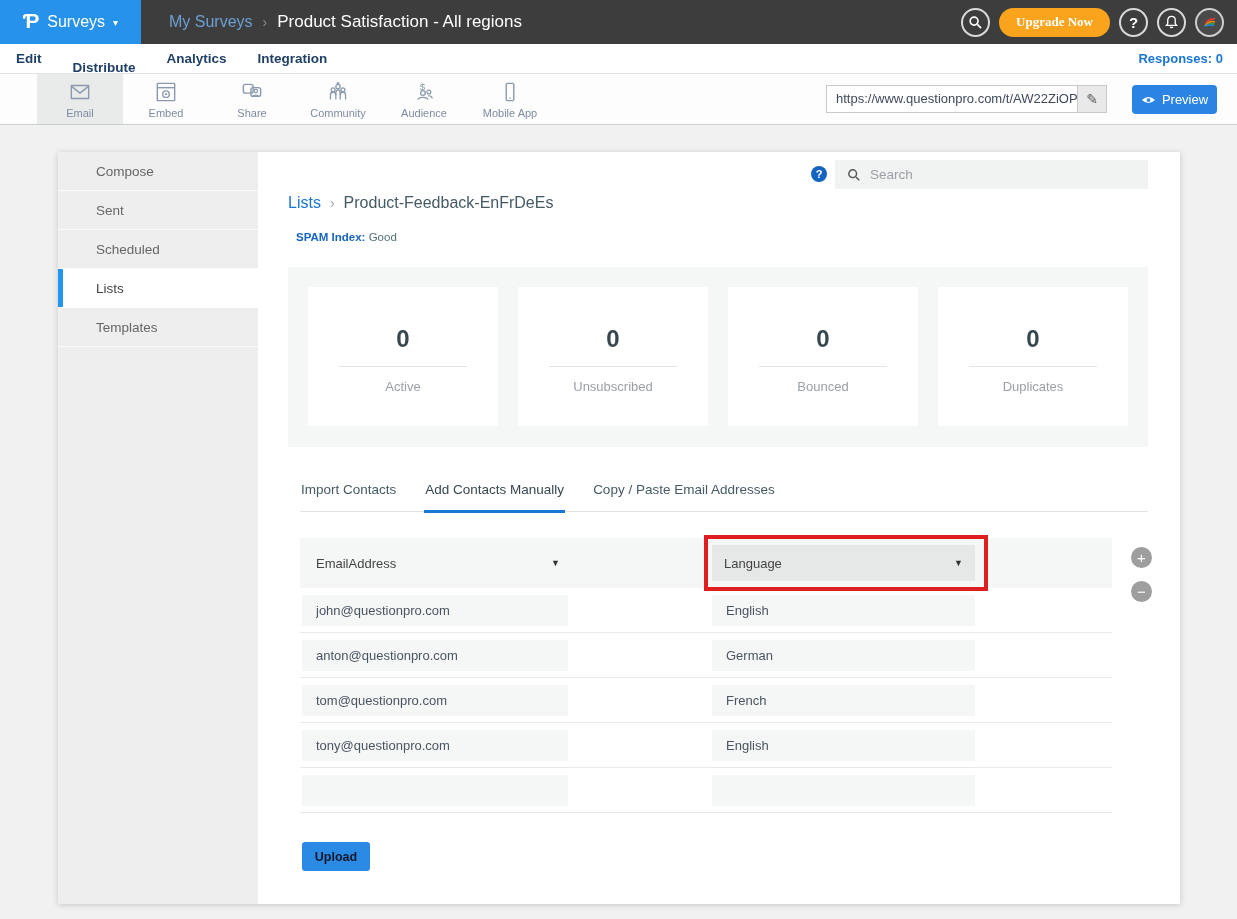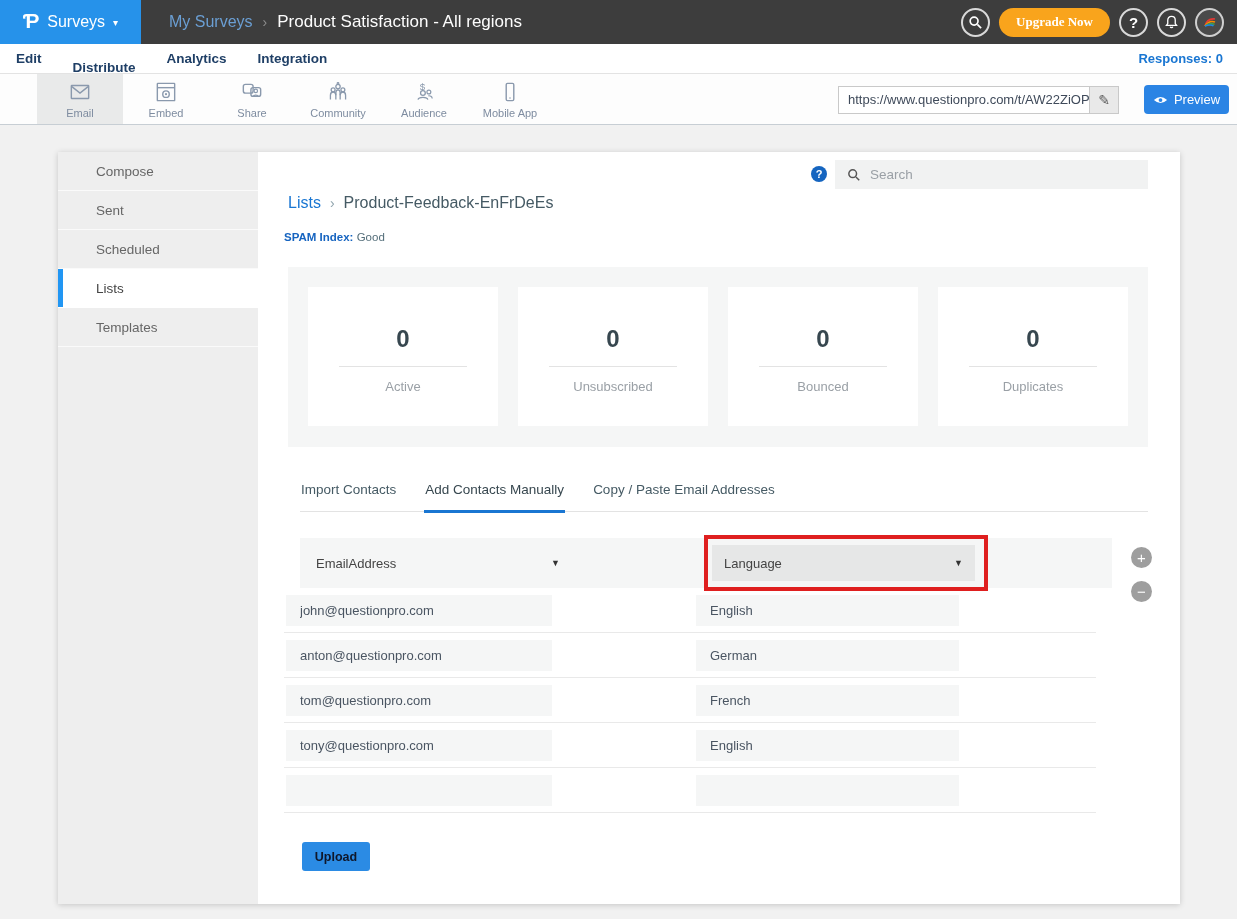--- a/index.html
+++ b/index.html
@@ -27,21 +27,21 @@
   .snav .item { font-size:13.5px; color:#1f3f66; cursor:pointer; padding:3px 1px; }
   .snav .item.active { border-bottom:2px solid #1976d2;margin-top:19px; }
   .responses { position:absolute; right:14px; top:7px; color:#1976d2; font-size:13px; }
 
   
   .tbar { position:absolute; top:73px; left:0; width:100%; height:52px; background:#fdfdfd; border-top:1px solid #e3e3e3; border-bottom:1px solid #c7ced4; display:flex; padding-left:37px; }
   .titem { width:86px; height:100%; display:flex; flex-direction:column; align-items:center; justify-content:center; gap:2px; cursor:pointer; }
   .titem.active { background:#e9eaea; }
   .titem svg { display:block; }
   .titem .tlabel { font-size:11px; color:#7e8ca0; }
-  .tbar-right { position:absolute; right:8px; top:11px; display:flex; align-items:center; }
+  .tbar-right { position:absolute; right:20px; top:11px; display:flex; align-items:flex-start; }
   .url-box { display:flex; width:281px; height:28px; }
   .url-text { flex:1; background:#fff; border:1px solid #c9c9c9; border-right:none; font-size:13px; color:#3f4a5a; padding:0 9px; line-height:26px; white-space:nowrap; overflow:hidden; }
   .url-edit { width:30px; background:#e9e9e9; border:1px solid #c9c9c9; display:flex; align-items:center; justify-content:center; color:#555; font-size:14px; cursor:pointer; }
   .preview-btn { margin-left:25px; width:85px; height:29px; background:#2b84e4; border:none; border-radius:4px; color:#fff; font-size:13px; display:flex; align-items:center; justify-content:center; gap:6px; cursor:pointer; font-family:inherit; }
 
   
   .card { position:absolute; left:58px; top:152px; width:1122px; height:752px; background:#fff; box-shadow:0 1px 6px rgba(0,0,0,0.18); }
 
   
   .sbar { position:absolute; left:0; top:0; width:200px; height:100%; background:#eeeeee; }
@@ -54,21 +54,21 @@
 
   .help-circ { position:absolute; left:553px; top:14px; width:16px; height:16px; border-radius:50%; background:#1565c0; color:#fff; font-size:11px; font-weight:bold; display:flex; align-items:center; justify-content:center; cursor:pointer; }
   .searchbox { position:absolute; left:577px; top:8px; width:313px; height:29px; background:#f1f2f2; display:flex; align-items:center; padding-left:12px; gap:9px; }
   .searchbox input { border:none; background:transparent; outline:none; font-size:13.5px; color:#444; width:240px; font-family:inherit; }
   .searchbox input::placeholder { color:#9aa0a6; }
 
   .bc2 { position:absolute; left:30px; top:42px; display:flex; align-items:center; gap:9px; }
   .bc2 .lnk { color:#1976d2; font-size:16px; cursor:pointer; }
   .bc2 .sep { color:#90a4ae; font-size:14px; }
   .bc2 .cur { color:#455a64; font-size:16px; }
-  .spamline { position:absolute; left:26px; top:79px; font-size:11.5px; }
+  .spamline { position:absolute; left:38px; top:79px; font-size:11.5px; }
   .spamline .sl { color:#1664c0; font-weight:bold; }
   .spamline .sv { color:#546e7a; }
 
   
   .stats { position:absolute; left:30px; top:115px; width:860px; height:180px; background:#f5f6f6; display:flex; gap:20px; padding:20px; }
   .scard { width:190px; height:139px; background:#fff; text-align:center; }
   .snum { font-size:24px; font-weight:bold; color:#37474f; margin-top:38px; }
   .sdiv { width:128px; height:1px; background:#e3e3e3; margin:13px auto 12px; }
   .slabel { font-size:13px; color:#9aa0a6; }
 
@@ -84,21 +84,21 @@
   .sel-email { left:0; width:270px; padding-left:16px; }
   .sel-email .caret { right:10px; }
   .sel-lang { left:412px; width:263px; background:#e6e7e7; padding-left:12px;text-align:right; }
   .sel-lang .caret { right:12px; }
   .redbox { position:absolute; left:404px; top:-3px; width:284px; height:56px; border:4px solid #df1f1f; pointer-events:none; z-index:3; }
 
   .addrow, .subrow { position:absolute; width:21px; height:21px; border-radius:50%; background:#9e9e9e; color:#fff; border:none; font-size:15px; line-height:19px; text-align:center; cursor:pointer; left:873px; font-family:inherit; }
   .addrow { top:395px; }
   .subrow { top:429px; }
 
-  .rows { position:absolute; left:26px; top:436px; width:812px; }
+  .rows { position:absolute; left:42px; top:436px; width:812px; }
   .crow { position:relative; height:45px; border-bottom:1px solid #e9e9e9; }
   .crow input { position:absolute; top:7px; height:31px; background:#f5f6f6; border:none; outline:none; font-size:13px; color:#4a5562; padding:0 14px; font-family:inherit; }
   .in-email { left:2px; width:266px; }
   .in-lang { left:412px; width:263px; }
 
   .upload-btn { position:absolute; left:44px; top:690px; width:68px; height:29px; background:#2b8be4; border:none; border-radius:3px; color:#0f172a; font-size:12.5px; font-weight:bold; cursor:pointer; font-family:inherit; }
 </style>
 </head>
 <body>
 

